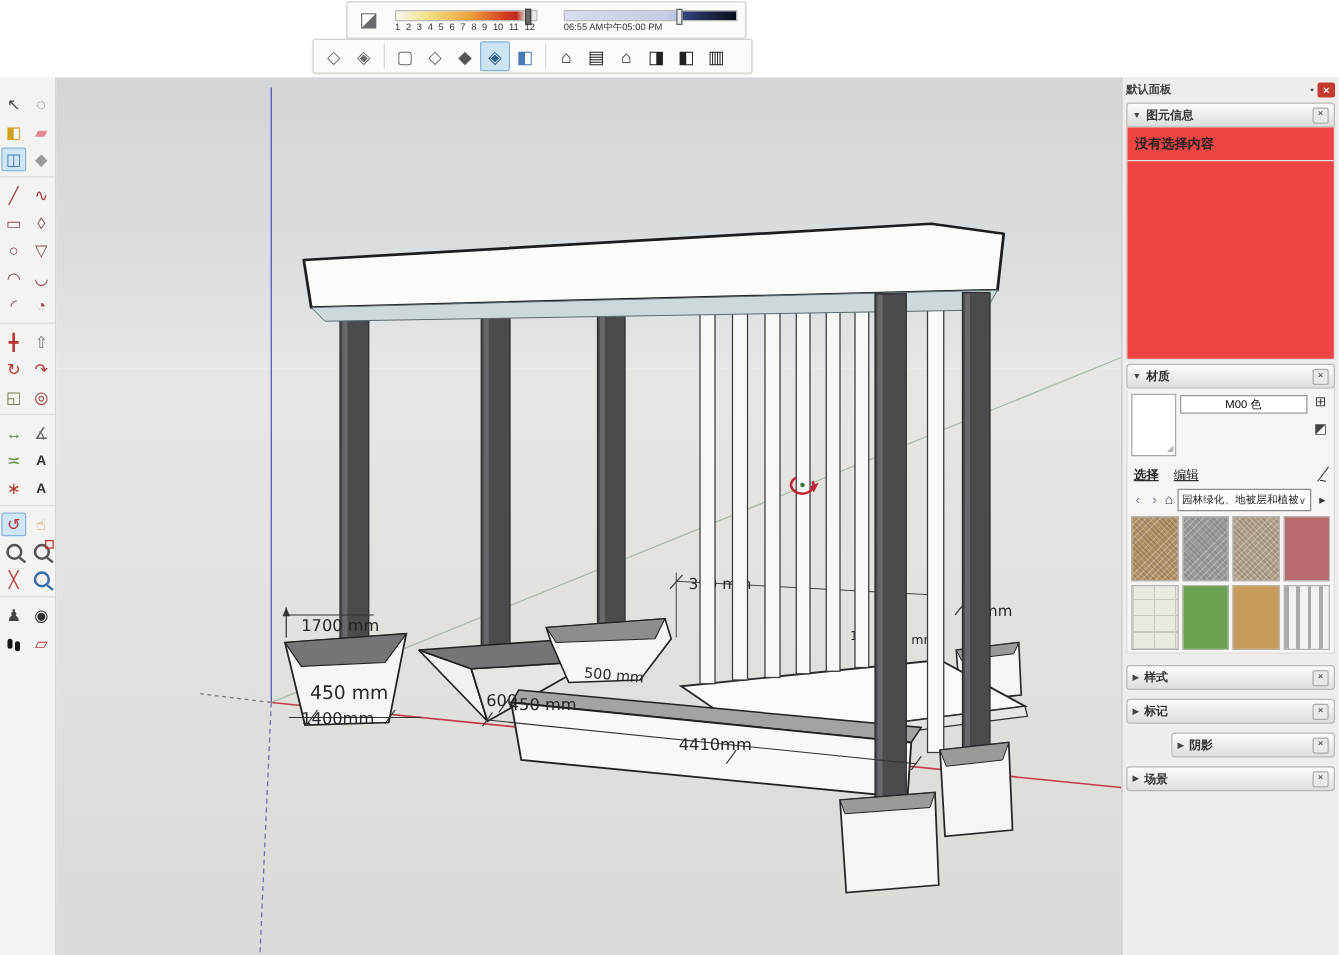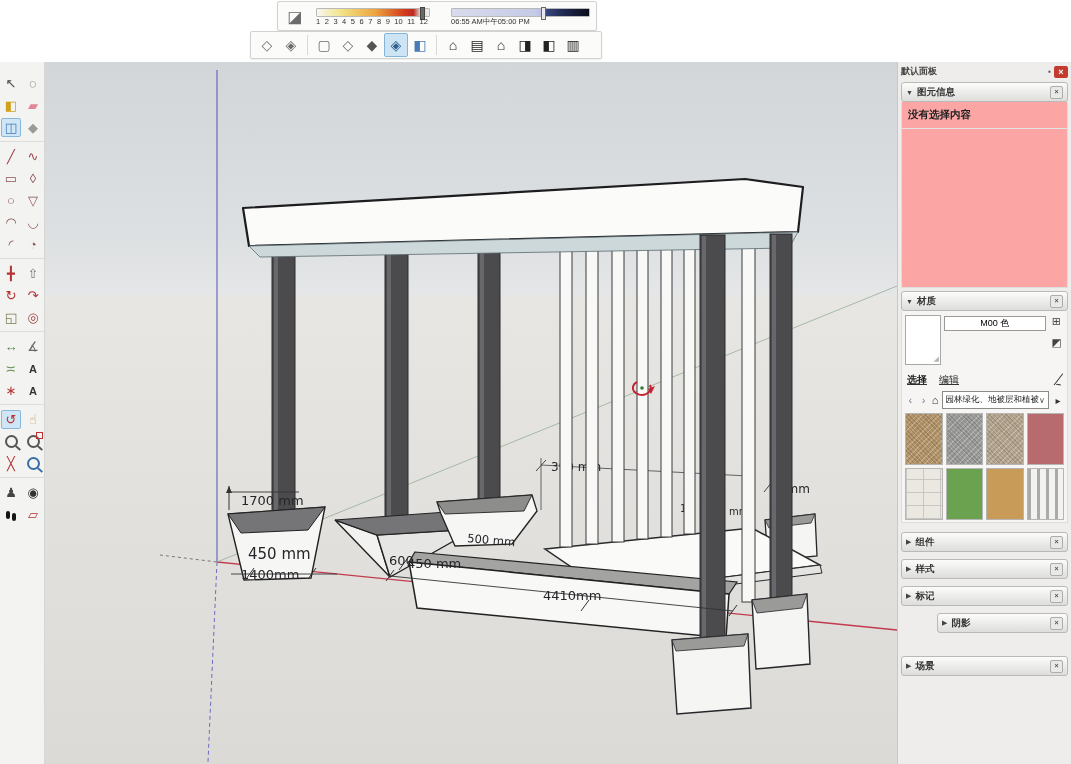--- a/index.html
+++ b/index.html
@@ -60,21 +60,21 @@
   
   .panel{position:absolute;left:897px;top:62px;width:174px;height:702px;background:#eeedeb;border-left:1px solid #c9c8c6;box-sizing:border-box;padding:2px 3px 0 3px;font-size:10px;color:#333;}
   .panel-title{display:flex;align-items:center;height:15px;font-size:9px;font-weight:bold;color:#444;}
   .panel-title .grow{flex:1;}
   .pin{font-size:8px;color:#555;margin-right:3px;}
   .close-red{width:14px;height:12px;background:#c23b2e;color:#fff;font-size:9px;line-height:12px;text-align:center;border-radius:2px;}
   .sec-hdr{display:flex;align-items:center;height:18px;margin-top:3px;padding:0 4px;background:linear-gradient(180deg,#fcfcfb,#dddddb);border:1px solid #b9b9b7;border-radius:3px;font-weight:bold;font-size:9.5px;color:#333;}
   .sec-hdr .arrow{font-size:7px;margin-right:4px;color:#444;}
   .sec-hdr .grow{flex:1;}
   .mini-x{width:11px;height:11px;border:1px solid #adadab;background:#e9e9e7;font-size:7px;line-height:10px;text-align:center;color:#555;border-radius:2px;}
-  .entity-body{background:#fca5a5;border:1px solid #dddddc;border-top:none;}
+  .entity-body{background:#ef4444;border:1px solid #dddddc;border-top:none;}
   .entity-msg{padding:6px 6px;font-weight:bold;font-size:10.5px;color:#222;border-bottom:1px solid #e2e2e0;}
   .entity-empty{height:158px;}
   .mat-body{background:#f6f5f4;border:1px solid #dddddc;border-top:none;padding:4px 3px 2px 3px;}
   .mat-top{display:flex;}
   .mat-preview{position:relative;width:40px;height:48px;background:#fff;border:1px solid #a8a8a6;}
   .mat-fold{position:absolute;right:1px;bottom:1px;font-size:7px;color:#b5b5b3;}
   .mat-mid{flex:1;padding:1px 3px;}
   .mat-name{width:96px;height:13px;font-size:9px;border:1px solid #999;background:#fff;padding:0 2px;font-family:inherit;text-align:center;}
   .mat-icons{display:flex;flex-direction:column;gap:8px;align-items:center;width:18px;}
   .mat-icon{font-size:11px;color:#444;}
@@ -511,43 +511,37 @@
           <div class="swatch tex-pavers" style="background-color: rgb(234, 232, 225);"></div>
           <div class="swatch" style="background-color: rgb(106, 162, 79);"></div>
           <div class="swatch" style="background-color: rgb(201, 155, 88);"></div>
           <div class="swatch tex-fence" style="background-color: rgb(218, 218, 216);"></div>
         </div>
     </div>
 
     <div class="sections" id="panel-sections">
         <div class="sec-hdr" style="margin-top: 0px;">
           <span class="arrow">▶</span>
-          <span>组件</span>
-          <span class="grow"></span>
-          <span class="mini-x">×</span>
-        </div>
-        <div class="sec-hdr" style="margin-top: 0px;">
-          <span class="arrow">▶</span>
           <span>样式</span>
           <span class="grow"></span>
           <span class="mini-x">×</span>
         </div>
         <div class="sec-hdr" style="margin-top: 0px;">
           <span class="arrow">▶</span>
           <span>标记</span>
           <span class="grow"></span>
           <span class="mini-x">×</span>
         </div>
         <div class="sec-hdr" style="margin-top: 0px; margin-left: 36px;">
           <span class="arrow">▶</span>
           <span>阴影</span>
           <span class="grow"></span>
           <span class="mini-x">×</span>
         </div>
-        <div class="sec-hdr" style="margin-top: 16px;">
+        <div class="sec-hdr" style="margin-top: 0px;">
           <span class="arrow">▶</span>
           <span>场景</span>
           <span class="grow"></span>
           <span class="mini-x">×</span>
         </div>
       </div>
   </div>
 </div>
 
 </body></html>

